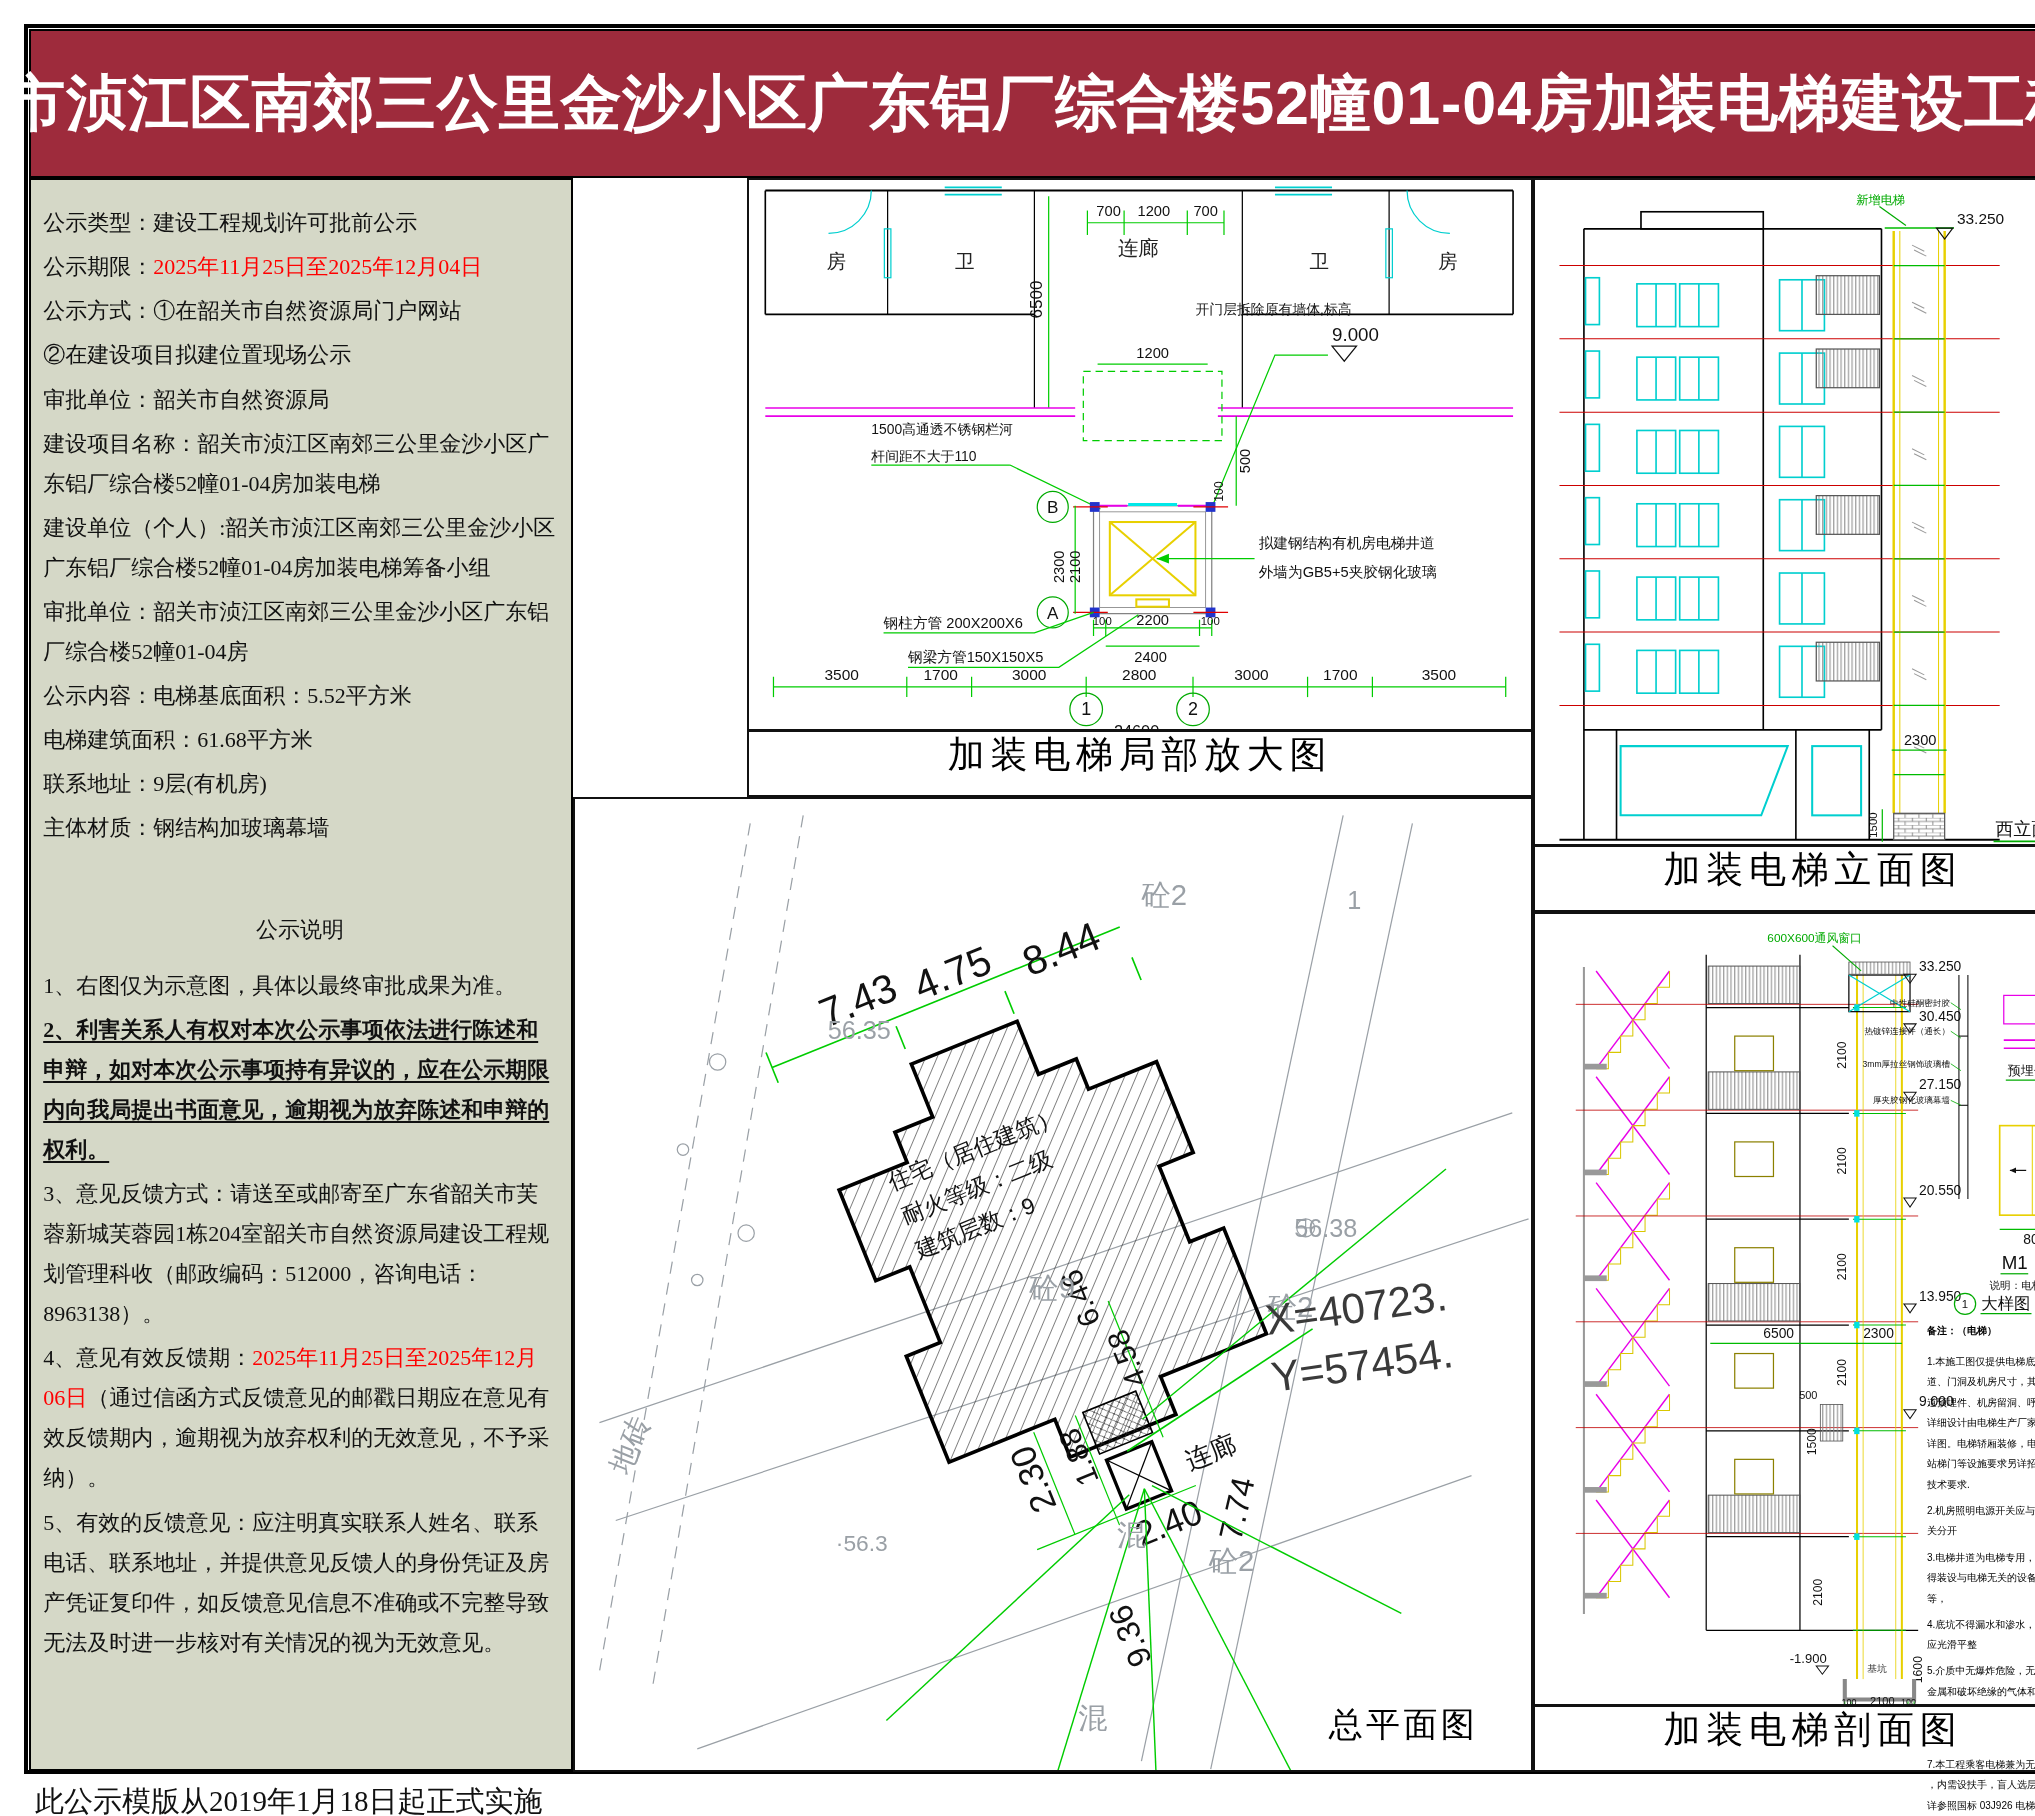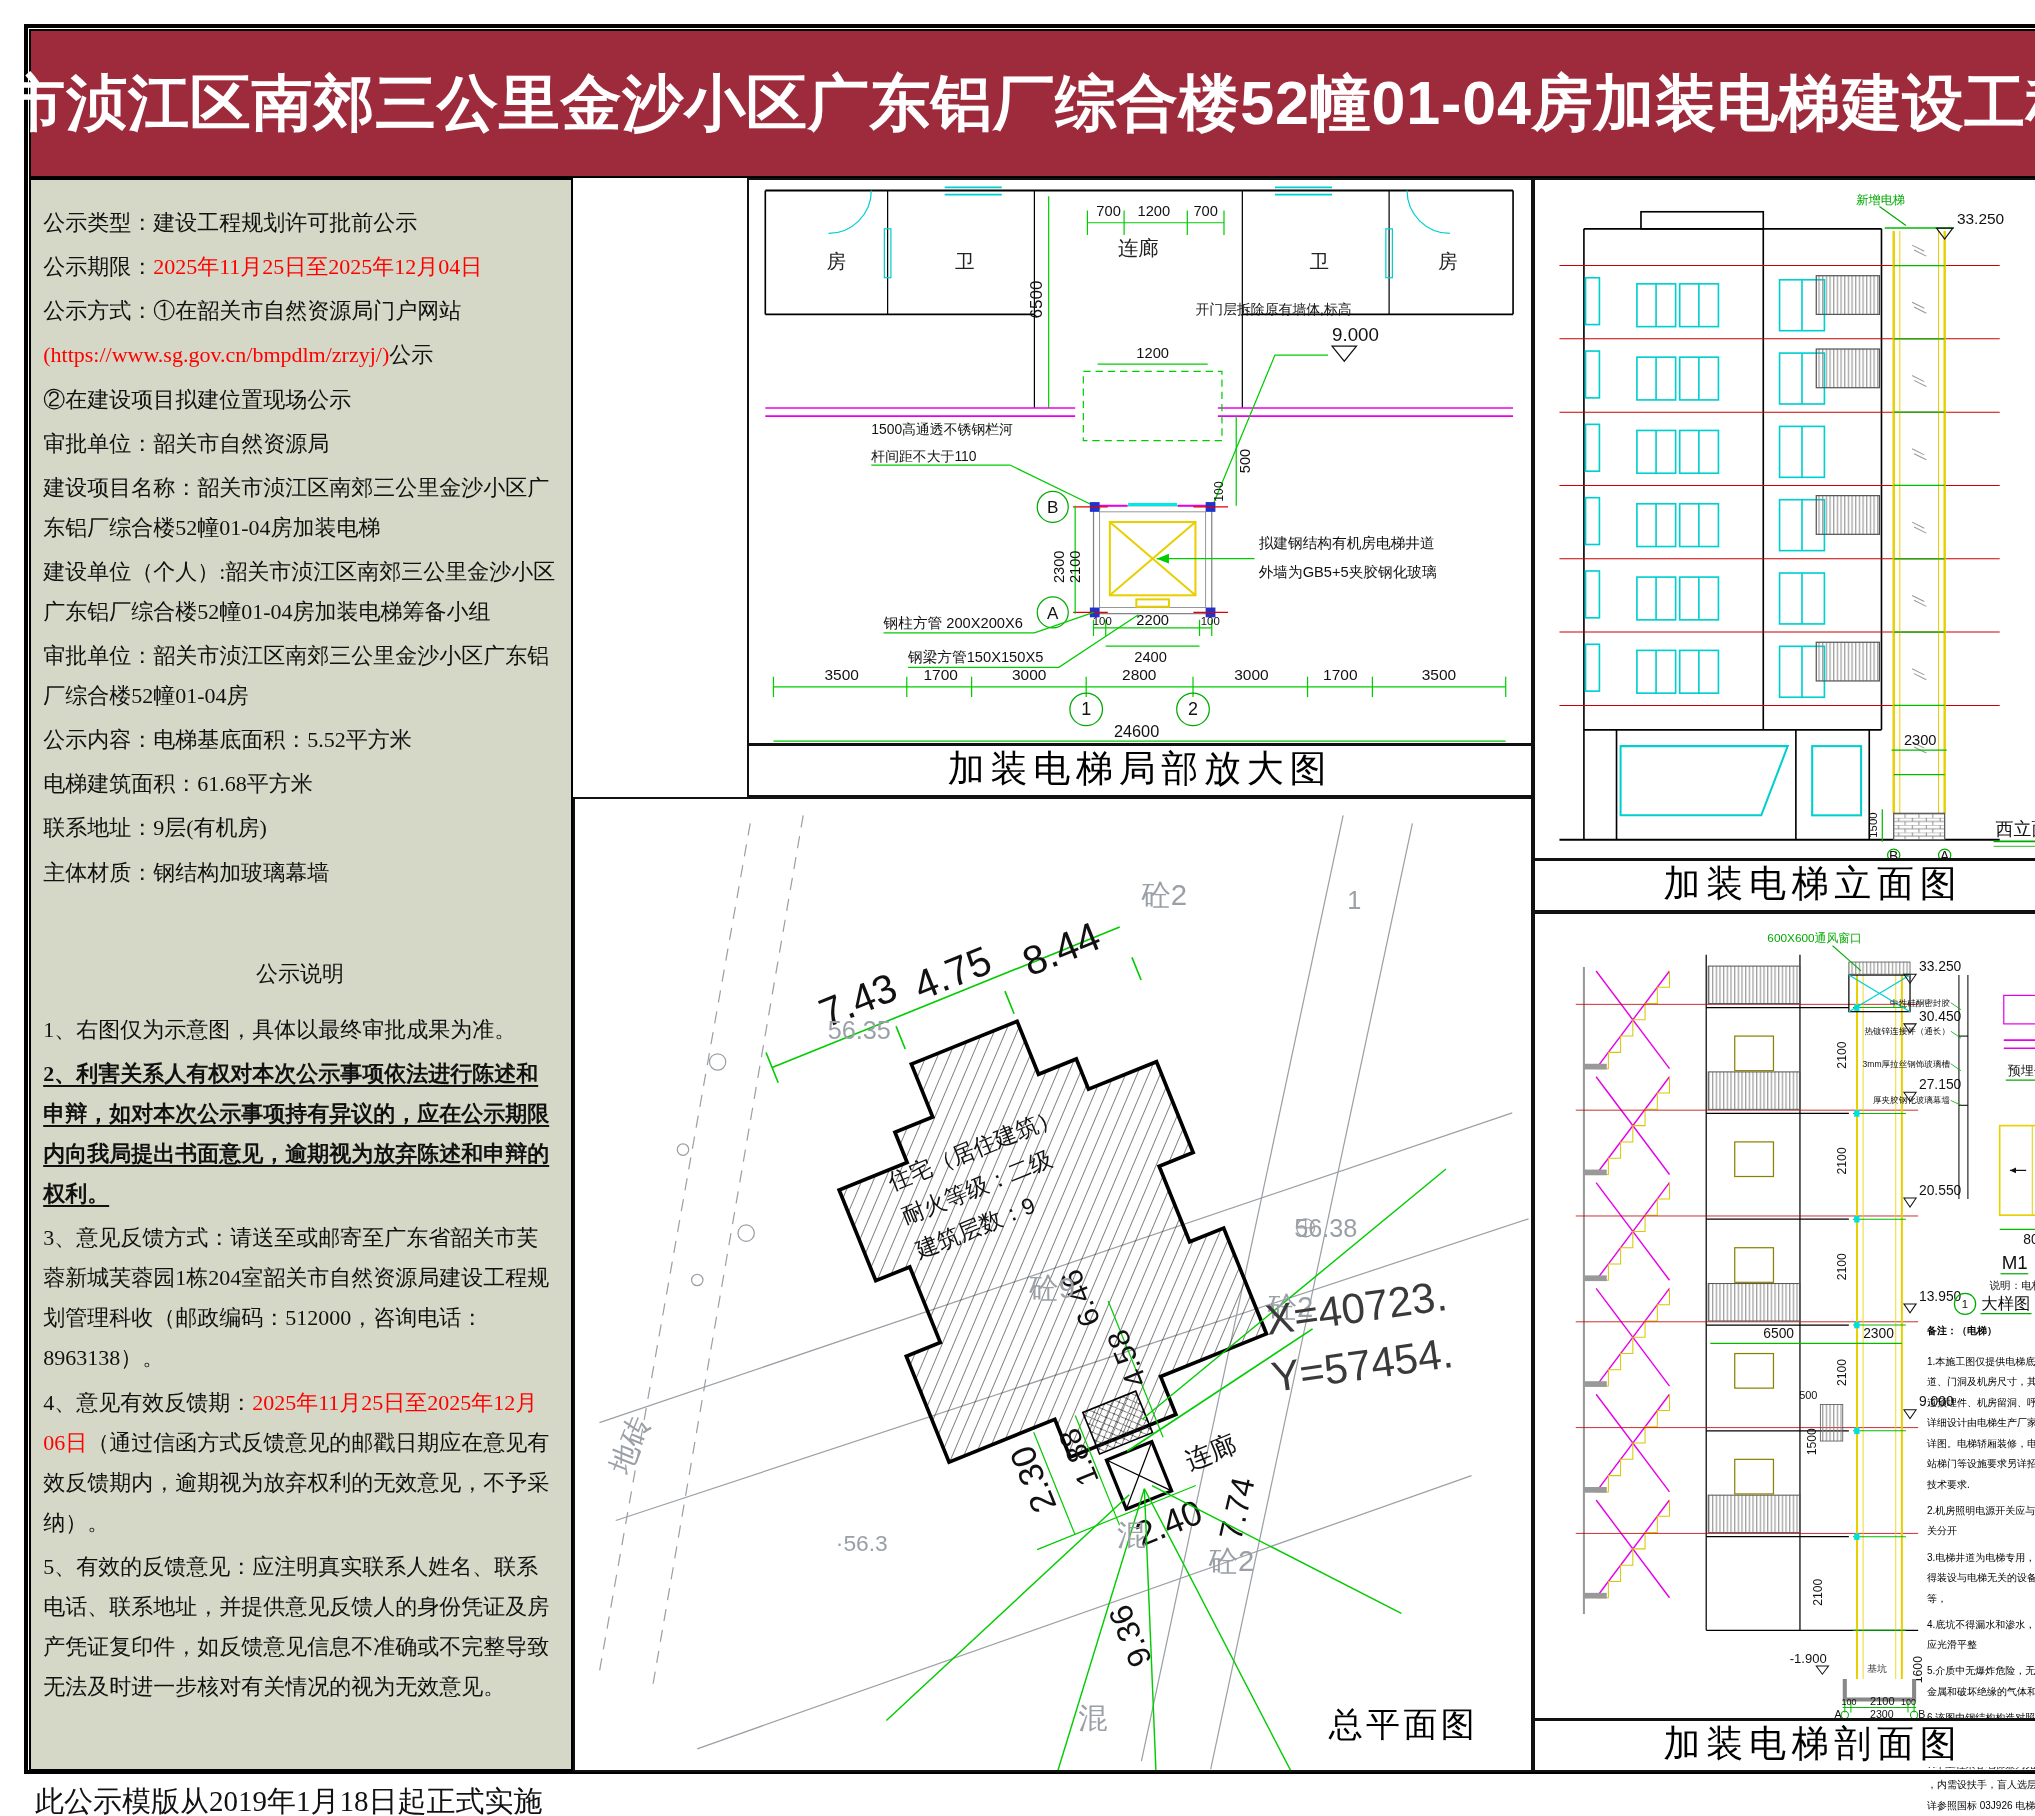--- a/index.html
+++ b/index.html
@@ -23,21 +23,21 @@
   .center{text-align:center;}
   .gap-top{margin-top:61px !important;}
   .gap-sm{margin-top:16.3px !important;}
   
   .panel{background:#fff;border:2.4px solid #111;}
   #plan-panel{left:747px;top:178px;width:786px;height:619px;}
   #site-panel{left:573px;top:797px;width:960px;height:975px;}
   #elev-panel{left:1533px;top:178px;width:560px;height:734px;}
   #sect-panel{left:1533px;top:912px;width:560px;height:860px;}
   .panel svg{display:block;}
-  .panel-title{position:absolute;left:0;right:0;bottom:3px;height:46px;border-top:3.7px solid #111;
+  .panel-title{position:absolute;left:0;right:0;bottom:17px;height:46px;border-top:3.7px solid #111;
     display:flex;align-items:center;justify-content:center;font-size:37px;letter-spacing:5.7px;color:#000;background:#fff;}
   #site-title{position:absolute;right:53px;bottom:22.4px;font-size:34px;letter-spacing:3.3px;color:#000;}
   #sect-notes{position:absolute;left:70.5%;top:47.5%;width:27.5%;font-size:10px;line-height:2.05;
     font-family:"Liberation Sans",sans-serif;color:#000;}
   #sect-notes p{margin:0 0 5.7px 0;}
   #sect-notes .nt{font-weight:bold;margin-bottom:10.6px;}
   
   #footer-left{left:35px;top:1782px;font-size:29px;}
   text{font-family:"Liberation Sans",sans-serif;}
 </style>
@@ -48,21 +48,20 @@
   <div id="frame" class="abs"></div>
 
   <div id="banner" class="abs">
     <div class="t">韶关市浈江区南郊三公里金沙小区广东铝厂综合楼52幢01-04房加装电梯建设工程规划许可批前公示(一)</div>
   </div>
 
   <div id="left-panel" class="abs">
     <p>公示类型：建设工程规划许可批前公示</p>
     <p><span>公示期限：</span><span class="red">2025年11月25日至2025年12月04日</span></p>
     <p>公示方式：①在韶关市自然资源局门户网站</p>
-    <p class="ml"><span class="red">(https://www.sg.gov.cn/bmpdlm/zrzyj/)</span><span>公示</span></p>
     <p class="ml">②在建设项目拟建位置现场公示</p>
     <p>审批单位：韶关市自然资源局</p>
     <p>建设项目名称：韶关市浈江区南郊三公里金沙小区广东铝厂综合楼52幢01-04房加装电梯</p>
     <p>建设单位（个人）:韶关市浈江区南郊三公里金沙小区广东铝厂综合楼52幢01-04房加装电梯筹备小组</p>
     <p>审批单位：韶关市浈江区南郊三公里金沙小区广东铝厂综合楼52幢01-04房</p>
     <p><span>公示内容：</span><span>电梯基底面积：5.52平方米</span></p>
     <p class="ml2">电梯建筑面积：61.68平方米</p>
     <p class="ml2">联系地址：9层(有机房)</p>
     <p class="ml2">主体材质：钢结构加玻璃幕墙</p>
     <p class="center gap-top">公示说明</p>

